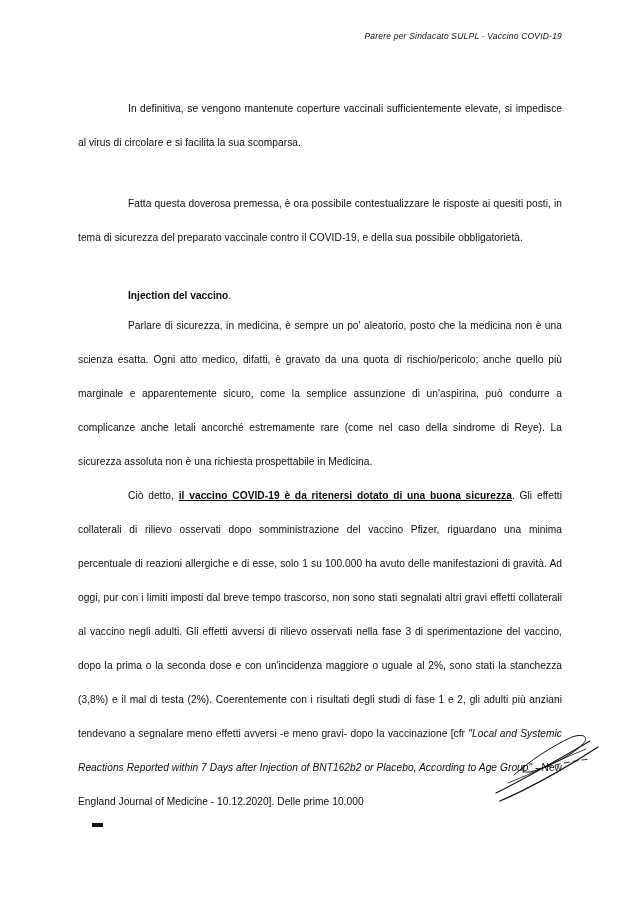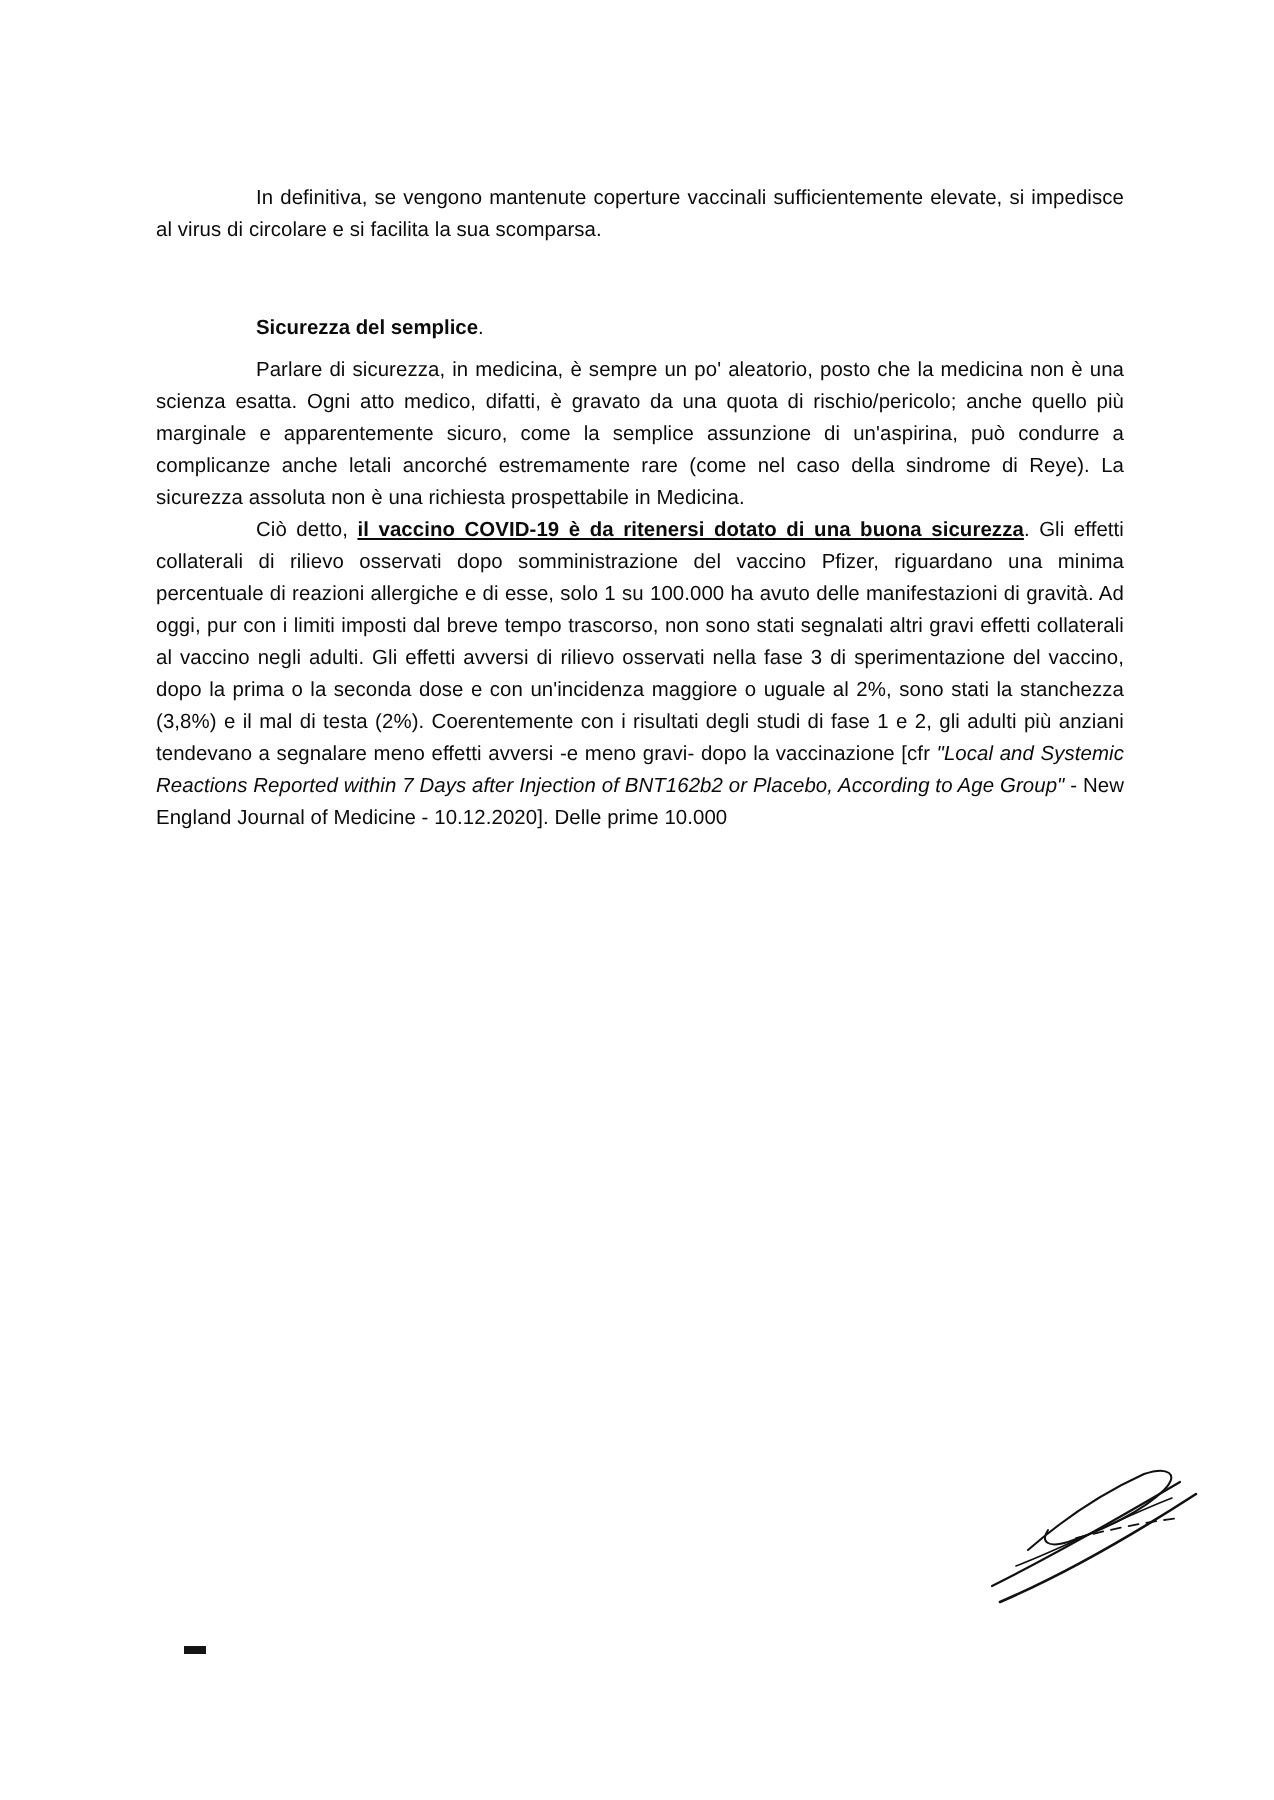--- a/index.html
+++ b/index.html
@@ -33,21 +33,21 @@
   #body-col {
     position: absolute;
     top: 92px;
     left: 78px;
     width: 484px;
   }
   p.para {
     margin: 0;
     padding: 0;
     font-size: 10.2px;
-    line-height: 16px;
+    line-height: 34px;
     text-align: justify;
     text-justify: inter-word;
     color: #0b0b0b;
     letter-spacing: 0.05px;
   }
   p.indent {
     text-indent: 50px;
   }
   p.gap-lg { margin-top: 27px; }
   .bold { font-weight: normal; }
@@ -80,28 +80,30 @@
     width: 120px;
     height: 80px;
   }
   #signature svg { display: block; }
 </style>
 </head>
 <body>
 
 <div id="page">
 
+  <div id="doc-header">Parere per Sindacato SULPL - Vaccino COVID-19</div>
 
   <div id="body-col">
 
     <p class="para indent">In definitiva, se vengono mantenute coperture vaccinali sufficientemente elevate, si impedisce al virus di circolare e si facilita la sua scomparsa.</p>
 
+    <p class="para indent gap-lg">Fatta questa doverosa premessa, è ora possibile contestualizzare le risposte ai quesiti posti, in tema di sicurezza del preparato vaccinale contro il COVID-19, e della sua possibile obbligatorietà.</p>
 
     <p class="heading-line gap-lg">
-      <span>Sicurezza del semplice</span><span class="trail">.</span>
+      <span>Injection del vaccino</span><span class="trail">.</span>
     </p>
 
     <p class="para indent">Parlare di sicurezza, in medicina, è sempre un po' aleatorio, posto che la medicina non è una scienza esatta. Ogni atto medico, difatti, è gravato da una quota di rischio/pericolo; anche quello più marginale e apparentemente sicuro, come la semplice assunzione di un'aspirina, può condurre a complicanze anche letali ancorché estremamente rare (come nel caso della sindrome di Reye). La sicurezza assoluta non è una richiesta prospettabile in Medicina.</p>
 
     <p class="para indent">
       <span>Ciò detto, </span><span class="uline">il vaccino COVID-19 è da ritenersi dotato di una buona sicurezza</span><span>. Gli effetti collaterali di rilievo osservati dopo somministrazione del vaccino </span><span class="bold">Pfizer</span><span>, riguardano una minima percentuale di reazioni allergiche e di esse, solo 1 su 100.000 ha avuto delle manifestazioni di gravità. Ad oggi, pur con i limiti imposti dal breve tempo trascorso, non sono stati segnalati altri gravi effetti collaterali al vaccino negli adulti. Gli effetti avversi di rilievo osservati nella fase 3 di sperimentazione del vaccino, dopo la prima o la seconda dose e con un'incidenza maggiore o uguale al 2%, sono stati la stanchezza (3,8%) e il mal di testa (2%). Coerentemente con i risultati degli studi di fase 1 e 2, gli adulti più anziani tendevano a segnalare meno effetti avversi -e meno gravi- dopo la vaccinazione [cfr </span><span class="ital">"Local and Systemic Reactions Reported within 7 Days after Injection of BNT162b2 or Placebo, According to Age Group"</span><span> - New England Journal of Medicine - 10.12.2020]. Delle prime 10.000</span>
     </p>
 
   </div>
 

